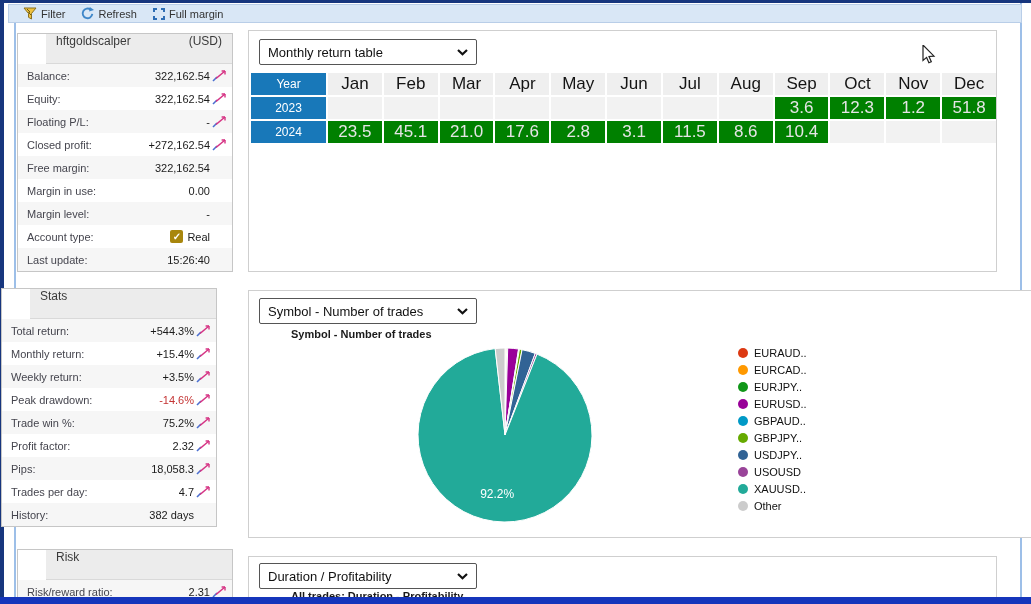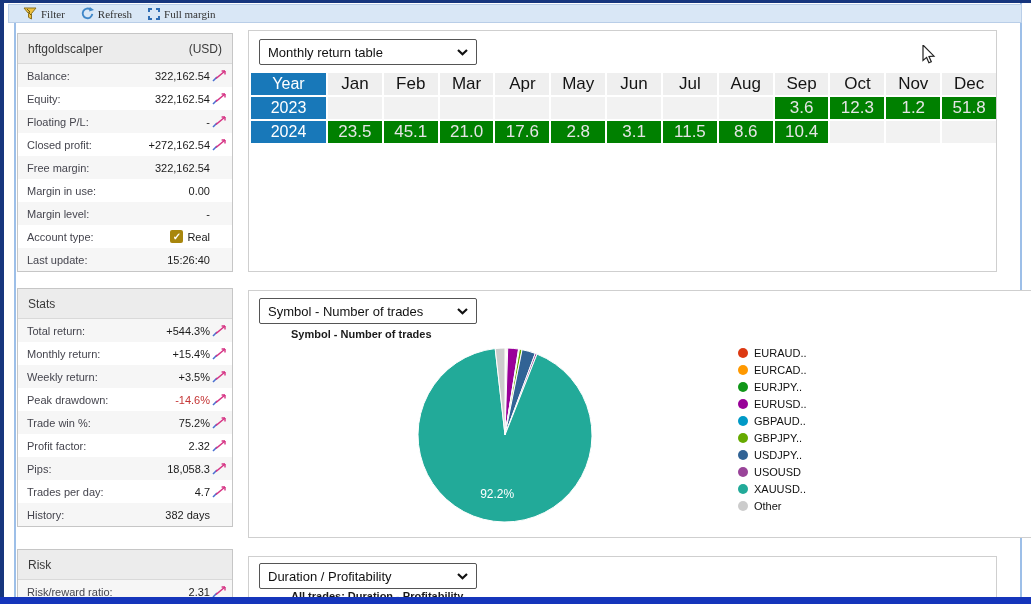--- a/index.html
+++ b/index.html
@@ -14,30 +14,30 @@
   #edge-left{left:0;top:0;width:4px;height:604px;background:var(--navy);}
   #edge-bottom{left:0;top:597px;width:1031px;height:7px;background:var(--bottombar);z-index:50;}
   #frame-right{left:1020px;top:3px;width:2px;height:594px;background:var(--frameblue);}
   #frame-left-inner{left:14px;top:23px;width:2px;height:574px;background:var(--frameblue);}
   
   #toolbar{
     left:8px;top:4px;width:1014px;height:19px;background:var(--toolbarbg);
     border:1px solid #b9cee8;display:flex;align-items:center;padding-left:14px;
     font-size:11px;color:#333;z-index:5;
   }
-  .tool{display:flex;align-items:center;gap:4px;margin-right:16px;cursor:default;font-family:Liberation Serif, serif;}
+  .tool{display:flex;align-items:center;gap:4px;margin-right:16px;cursor:default;}
   
   .panel{border:1px solid #c6c6c6;background:#fff;width:216px;}
   .panel-header{
     height:29px;background:#ececec;border-bottom:1px solid #d9d9d9;
-    font-size:12px;color:#3a3a3a;display:flex;align-items:center;
-    justify-content:space-between;padding:0 10px;
+    font-size:12px;color:#3a3a3a;display:flex;align-items:flex-start;
+    justify-content:space-between;padding:0 10px;margin-left:28px;
   }
   #panel-account{left:17px;top:33px;}
-  #panel-stats{left:17px;top:288px;}
+  #panel-stats{left:1px;top:288px;}
   #panel-risk{left:17px;top:549px;}
   .info-row{height:23px;display:flex;align-items:center;font-size:11px;padding:0 5px 0 9px;}
   .info-row:nth-child(odd){background:#f6f6f6;}
   .il{flex:1;color:#45454e;}
   .iv{color:#1b1b1b;text-align:right;}
   .iv.neg{color:var(--negative);}
   .icon-slot{width:17px;display:flex;justify-content:flex-end;align-items:center;}
   .cbx{
     width:13px;height:13px;background:var(--checkgold);border-radius:2px;margin-right:4px;
     color:#fff;font-size:10px;line-height:13px;text-align:center;font-weight:bold;
@@ -51,21 +51,21 @@
     position:absolute;left:10px;top:8px;width:218px;height:24px;box-sizing:border-box;
     border:1px solid #555;border-radius:2px;background:#fff;font-size:13px;color:#111;
     display:flex;align-items:center;justify-content:space-between;padding:12px 8px;cursor:default;
   }
   
   #monthly-table{
     position:absolute;left:2px;top:42px;width:745px;
     display:grid;grid-template-columns:75px repeat(12,1fr);gap:2px 2px;background:#fff;
   }
   .mc{height:22px;line-height:22px;text-align:center;font-size:17px;}
-  .mc-yearh,.mc-year{background:var(--yearblue);color:#fff;font-size:16px;}
+  .mc-yearh,.mc-year{background:var(--yearblue);color:#fff;font-size:12px;}
   .mc-monthh{background:#efefef;color:#141414;}
   .mc-val{background:var(--green);color:#e5e5e5;}
   .mc-empty{background:#f2f2f2;}
   
   .chart-title{position:absolute;left:42px;top:37px;font-size:11px;font-weight:bold;color:#1a1a1a;}
   #pie-svg{position:absolute;left:160px;top:48px;}
   #legend{position:absolute;left:489px;top:53px;}
   .legend-item{display:flex;align-items:center;height:17px;gap:6px;font-size:11px;color:#111;}
   .dot{width:10px;height:10px;border-radius:50%;flex:0 0 auto;}
   

